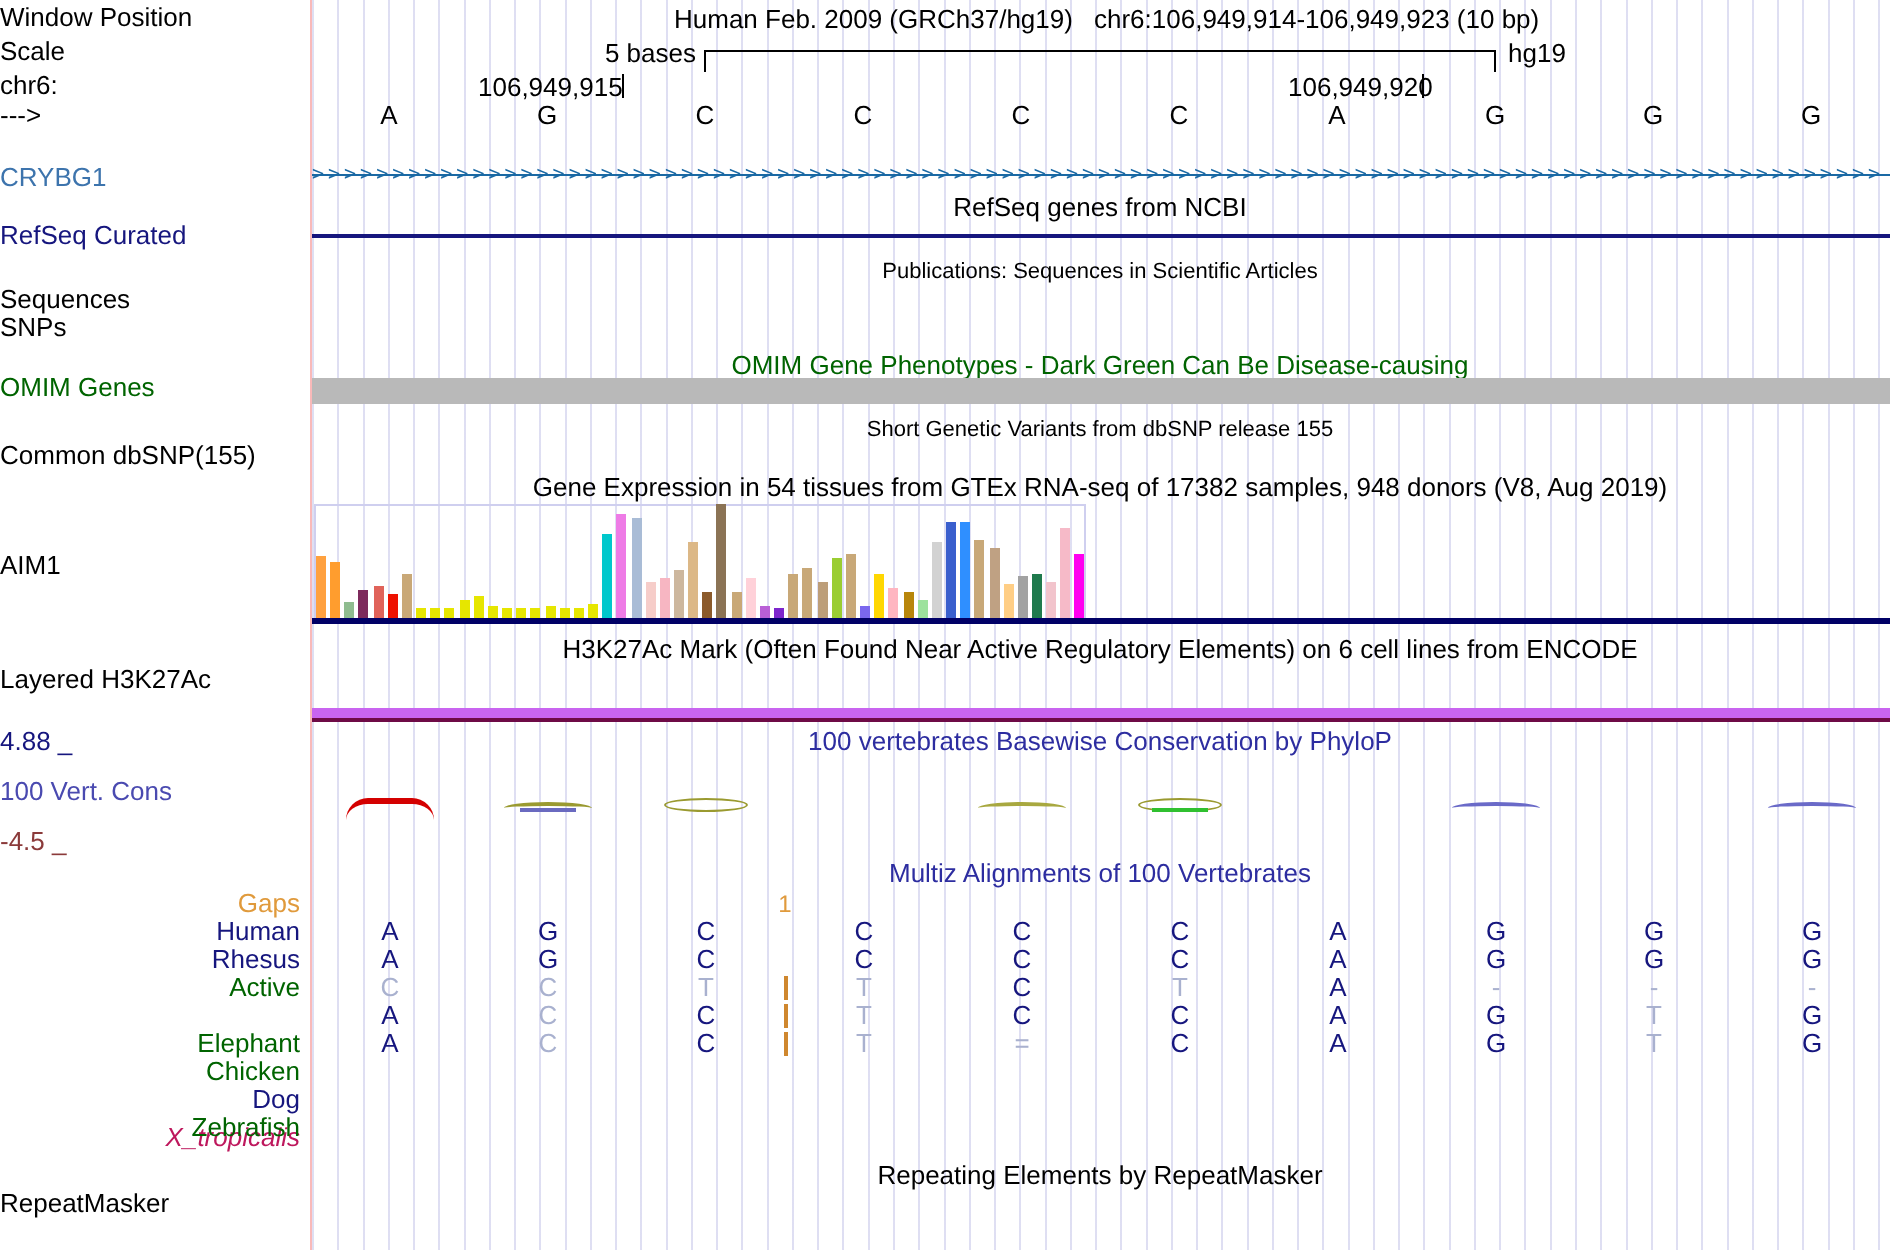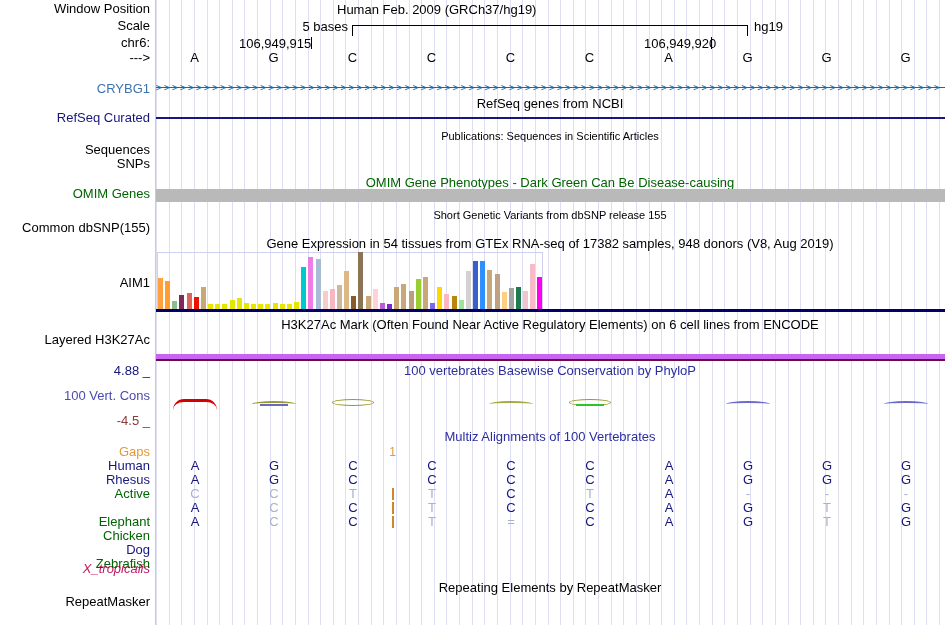--- a/index.html
+++ b/index.html
@@ -2,21 +2,21 @@
 <html><head>
 <meta charset="utf-8">
 <style>
   html,body{margin:0;padding:0;background:#fff;}
   #screen{position:relative;width:950px;height:625px;background:#fff;overflow:hidden;
           font-family:"Liberation Sans",sans-serif;font-size:13px;color:#000;}
   .abs{position:absolute;white-space:nowrap;}
   #grid{position:absolute;left:155px;top:0;width:791px;height:625px;
         border-left:1px solid #f9b9b9;
         background:repeating-linear-gradient(to right,rgba(196,196,232,.55) 0 1px,transparent 1px 12.63px);}
-  .glabel{position:absolute;left:0;width:150px;text-align:right;white-space:nowrap;line-height:14px;}
+  .glabel{position:absolute;left:0;width:150px;text-align:left;white-space:nowrap;line-height:14px;}
   .ctitle{position:absolute;left:155px;width:790px;text-align:center;white-space:nowrap;line-height:14px;}
   .small{font-size:11px;}
   .bar-line{position:absolute;left:156px;width:789px;}
   #scale-bracket{position:absolute;border-top:1px solid #000;height:10px;}
   #scale-bracket:before,#scale-bracket:after{content:"";position:absolute;top:-1px;width:1px;height:11px;background:#000;}
   #scale-bracket:before{left:0;}
   #scale-bracket:after{right:0;}
   .tick{position:absolute;width:1px;height:12px;background:#000;}
   #gencode-arrows{position:absolute;left:156px;top:82px;width:789px;height:13px;overflow:hidden;
       font-family:"DejaVu Sans Mono",monospace;font-size:10px;line-height:12px;letter-spacing:2px;
@@ -35,20 +35,21 @@
 </style>
 </head>
 <body>
 
 <div id="screen">
 
   <div id="grid"></div>
 
   <div class="glabel" style="top:2px">Window Position</div>
   <div class="abs" style="left:337px;top:2px">Human Feb. 2009 (GRCh37/hg19)</div>
+  <div class="abs" style="left:547px;top:2px">chr6:106,949,914-106,949,923 (10 bp)</div>
 
   <div class="glabel" style="top:19px">Scale</div>
   <div class="abs" style="left:155px;top:19px;width:193px;text-align:right">5 bases</div>
   <div id="scale-bracket" style="left:352px;top:25px;width:396px"></div>
   <div class="abs" style="left:754px;top:19px">hg19</div>
 
   <div class="glabel" style="top:36px">chr6:</div>
   <div class="abs" style="left:239px;top:36px">106,949,915</div>
   <div class="tick" style="left:311px;top:37px"></div>
   <div class="abs" style="left:644px;top:36px">106,949,920</div>

